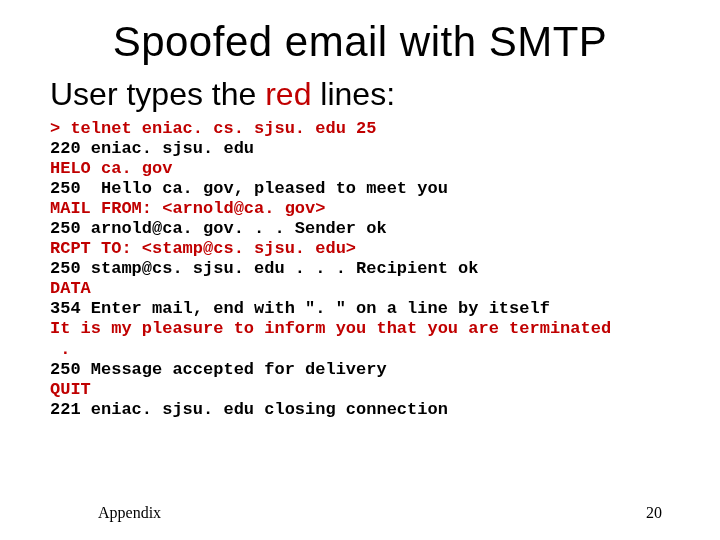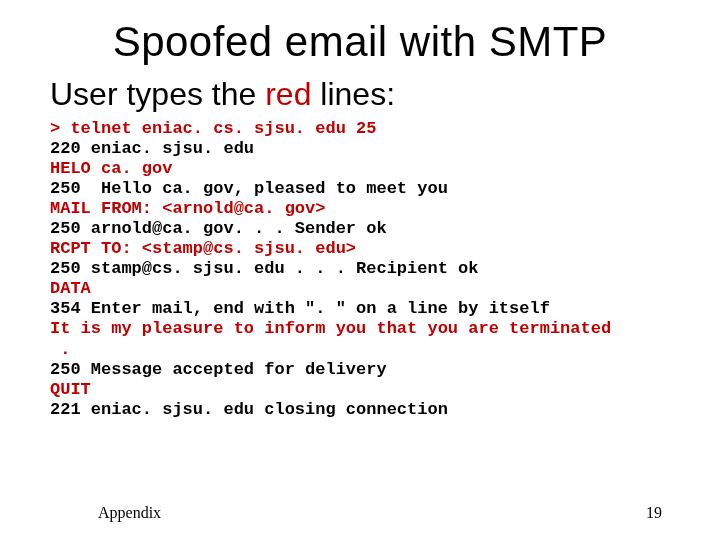--- a/index.html
+++ b/index.html
@@ -69,15 +69,15 @@
   <h1 class="title">Spoofed email with SMTP</h1>
 
   <p class="subtitle">
     <span>User types the </span><span class="red">red</span><span> lines:</span>
   </p>
 
   <div class="transcript" id="transcript"><div class="red">&gt; telnet eniac. cs. sjsu. edu 25</div><div>220 eniac. sjsu. edu</div><div class="red">HELO ca. gov</div><div>250  Hello ca. gov, pleased to meet you</div><div class="red">MAIL FROM: &lt;arnold@ca. gov&gt;</div><div>250 arnold@ca. gov. . . Sender ok</div><div class="red">RCPT TO: &lt;stamp@cs. sjsu. edu&gt;</div><div>250 stamp@cs. sjsu. edu . . . Recipient ok</div><div class="red">DATA</div><div>354 Enter mail, end with ". " on a line by itself</div><div class="red">It is my pleasure to inform you that you are terminated</div><div class="red"> .</div><div>250 Message accepted for delivery</div><div class="red">QUIT</div><div>221 eniac. sjsu. edu closing connection</div></div>
 
   <div class="footer">
     <span>Appendix</span>
-    <span>19</span>
+    <span>20</span>
   </div>
 </div>
 
 </body></html>

